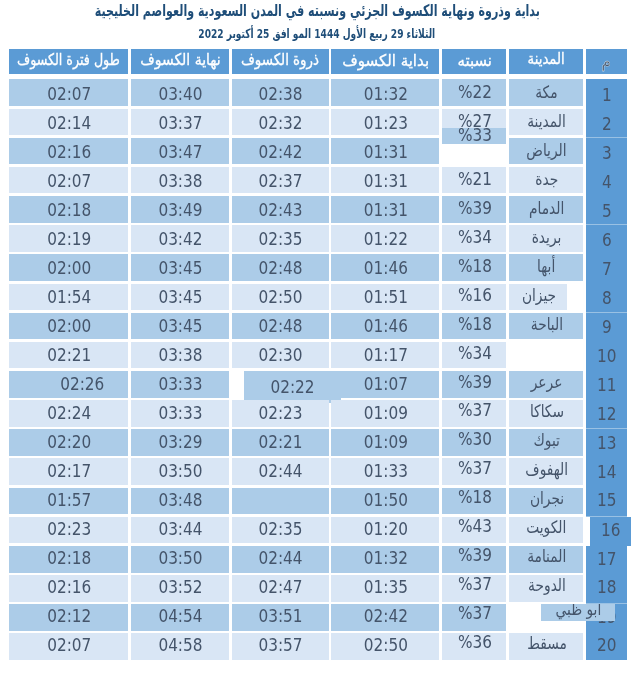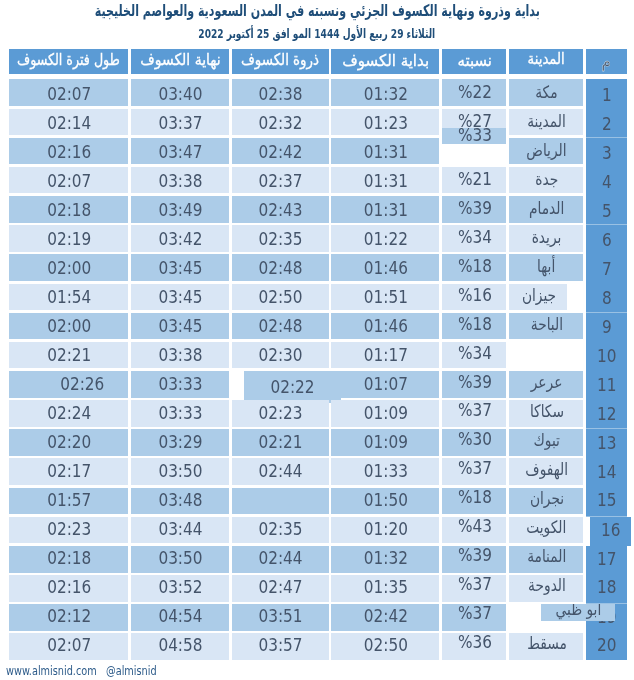--- a/index.html
+++ b/index.html
@@ -522,15 +522,14 @@
         <span class="lbl val" style="top: -2.12px;">03:57</span>
       </div>
       <div class="cell even" style="left: 131.2px; top: 633.44px; width: 97.5px; height: 26.6px;">
         <span class="lbl val" style="top: -2.12px;">04:58</span>
       </div>
       <div class="cell even" style="left: 9.2px; top: 633.44px; width: 119.2px; height: 26.6px;">
         <span class="lbl val" style="top: -2.12px;">02:07</span>
       </div>
     </div>
 
-  <div class="footer"><span class="site">www.almisnid.com</span><span class="handle">@almisnid</span></div>
 
 </div>
 
 </body></html>

